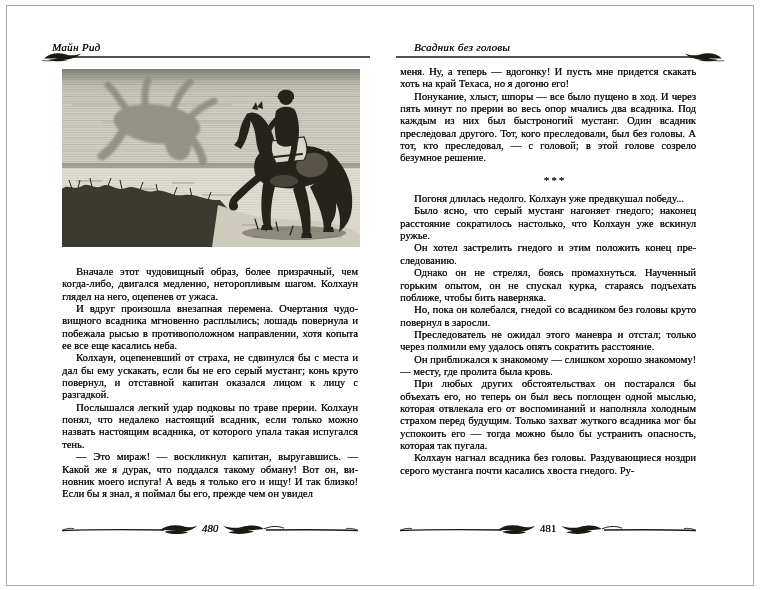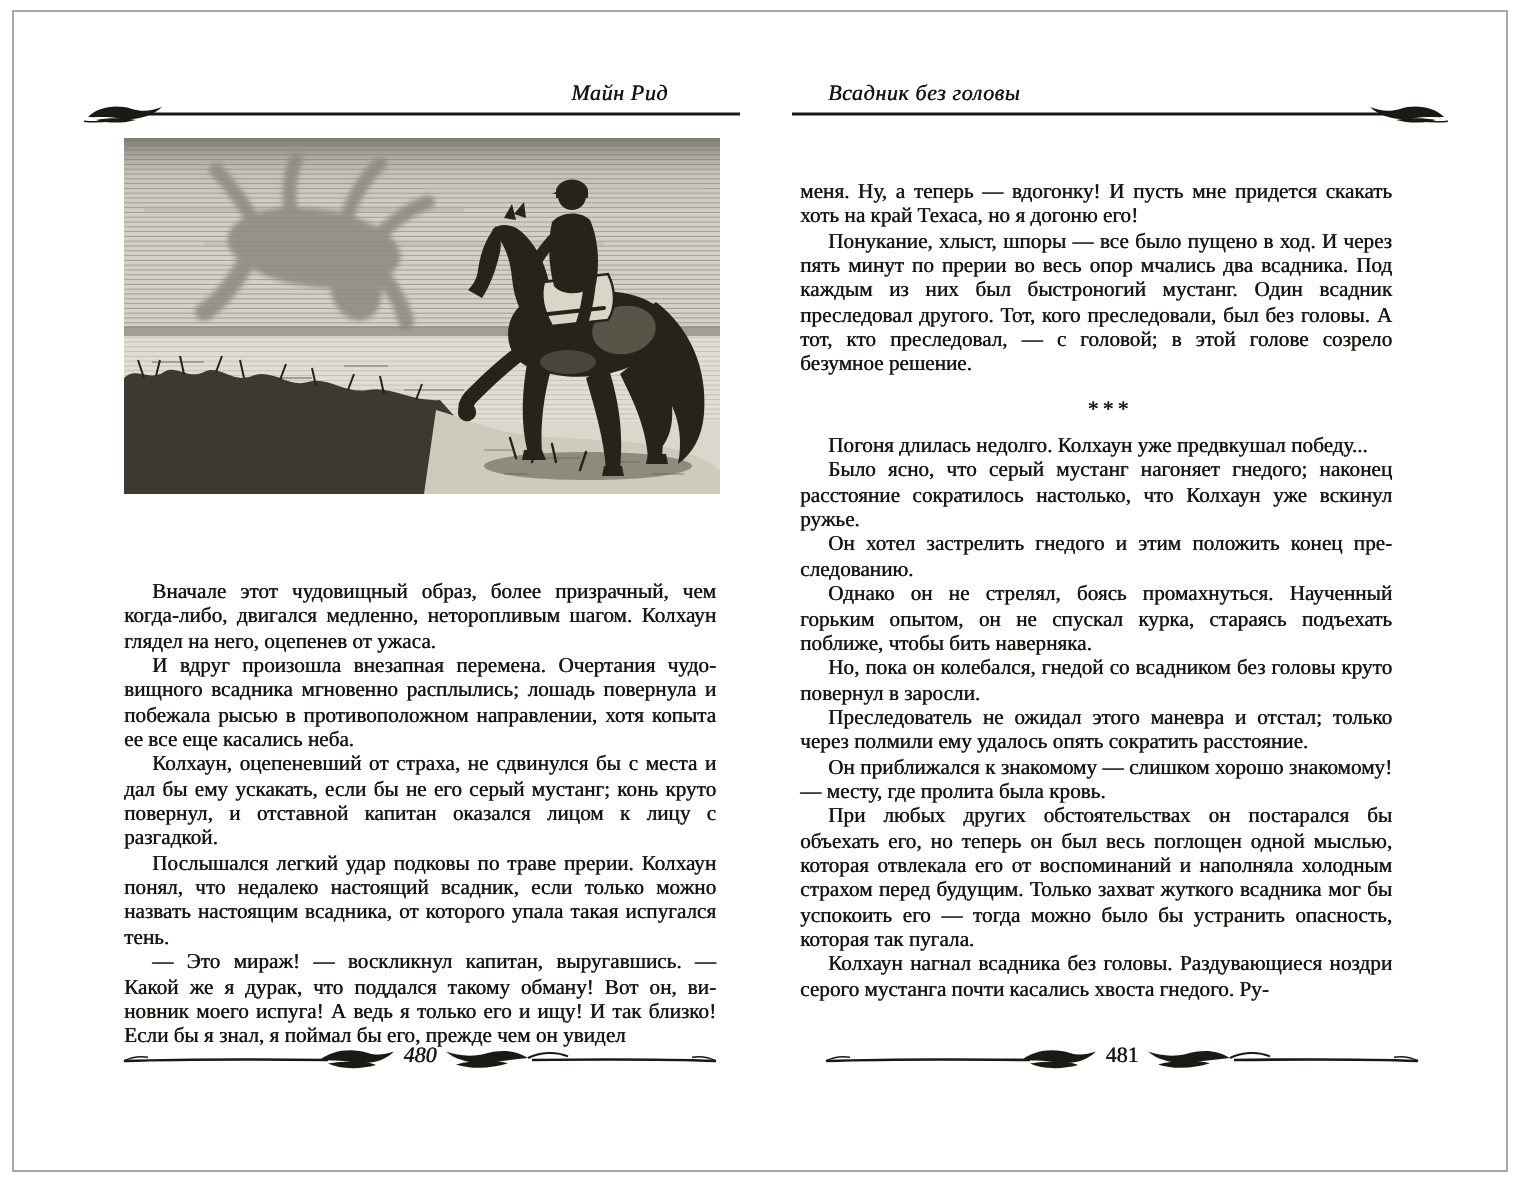--- a/index.html
+++ b/index.html
@@ -12,21 +12,21 @@
 
   
   .running-head{position:absolute;top:41px;font-style:italic;font-size:11px;letter-spacing:.3px;color:#17150f;
     text-shadow:.25px 0 0 currentColor;}
   .head-rule{position:absolute;top:48px;width:332px;height:14px;}
   .head-rule svg{display:block;width:100%;height:100%;}
   .mirror{transform:scaleX(-1);}
 
   
   .text-col{position:absolute;width:296px;font-size:10.6px;line-height:12.35px;text-align:justify;
-    text-shadow:.25px 0 0 currentColor;color:#181611;margin-top:25px;}
+    text-shadow:.25px 0 0 currentColor;color:#181611;}
   .text-col p{margin:0;text-indent:14px;}
   .text-col p.noindent{text-indent:0;}
   .divider{text-align:center;text-indent:0;letter-spacing:2px;margin:9px 0 7px 0 !important;font-size:11px;}
 
   
   .illus{position:absolute;left:62px;top:69px;width:298px;height:178px;}
   .illus svg{display:block;width:100%;height:100%;}
 
   
   .footer{position:absolute;top:521px;width:300px;height:18px;}
@@ -34,21 +34,21 @@
   .pageno{position:absolute;left:0;right:0;top:1px;text-align:center;font-size:11px;color:#17150f;
     text-shadow:.2px 0 0 currentColor;}
   .ink{fill:#1b1913;}
   .ink-line{stroke:#1b1913;fill:none;}
 </style>
 </head>
 <body>
 
 <div class="frame"></div>
 
-<div class="running-head" style="left:62px;width:272px;text-align:right;">Майн Рид</div>
+<div class="running-head" style="left:52px;width:272px;">Майн Рид</div>
 
 <div class="head-rule" style="left:40px;">
   <svg viewBox="0 0 332 14" preserveAspectRatio="none">
     <path class="ink-line" d="M24,9 L330,9" stroke-width="1.4"></path>
     <path class="ink" d="M4,10.5 C9,5.5 18,4 26,6.5 C31,8 36,7.5 41,5.5 C35,11 26,12.5 18,11 C13,10 8,10.8 4,10.5 Z"></path>
     <path class="ink" d="M8,12 C14,13.8 22,13.6 28,12 C23,10.8 13,10.8 8,12 Z"></path>
     <path class="ink-line" d="M2,12.6 C10,13.6 20,12 30,9.6" stroke-width="0.7"></path>
   </svg>
 </div>
 
@@ -178,21 +178,21 @@
   <p>Было ясно, что серый мустанг нагоняет гнедого; наконец расстояние сократилось настолько, что Колхаун уже вски­нул ружье.</p>
   <p>Он хотел застрелить гнедого и этим положить конец пре­следованию.</p>
   <p>Однако он не стрелял, боясь промахнуться. Наученный горьким опытом, он не спускал курка, стараясь подъехать поближе, чтобы бить наверняка.</p>
   <p>Но, пока он колебался, гнедой со всадником без головы круто повернул в заросли.</p>
   <p>Преследователь не ожидал этого маневра и отстал; только через полмили ему удалось опять сократить расстояние.</p>
   <p>Он приближался к знакомому — слишком хорошо знако­мому! — месту, где пролита была кровь.</p>
   <p>При любых других обстоятельствах он постарался бы объехать его, но теперь он был весь поглощен одной мыслью, которая отвлекала его от воспоминаний и наполняла холод­ным страхом перед будущим. Только захват жуткого всадни­ка мог бы успокоить его — тогда можно было бы устранить опасность, которая так пугала.</p>
   <p>Колхаун нагнал всадника без головы. Раздувающиеся ноздри серого мустанга почти касались хвоста гнедого. Ру-</p>
 </div>
 
-<div class="footer" style="left:411px;">
+<div class="footer" style="left:398px;">
   <svg viewBox="0 0 300 18" preserveAspectRatio="none">
     <path class="ink-line" d="M2,9.5 C30,8.6 70,8.6 104,9" stroke-width="1.3"></path>
     <path class="ink-line" d="M2,9.5 C6,7.4 10,7 14,7.6" stroke-width="0.8"></path>
     <path class="ink" d="M100,9 C106,4 116,3 124,5.5 C128,6.8 132,6.5 137,4.8 C132,10 124,11.5 116,10 C110,9 104,9.5 100,9 Z"></path>
     <path class="ink" d="M104,10.8 C110,13.6 120,13.8 128,11.5 C124,9.5 112,9.2 104,10.8 Z"></path>
     <path class="ink" d="M163,4.8 C169,7 176,7.5 182,6 C190,3.5 198,4 204,8 C198,8.6 192,9.2 186,10.2 C178,11.6 168,9.4 163,4.8 Z"></path>
     <path class="ink" d="M168,11.2 C176,13.8 186,13.2 194,10.6 C188,9 176,9.2 168,11.2 Z"></path>
     <path class="ink-line" d="M204,8 C210,5 218,4.6 224,7.2" stroke-width="1"></path>
     <path class="ink-line" d="M206,9 C240,8.6 272,8.6 298,9.5" stroke-width="1.3"></path>
     <path class="ink-line" d="M298,9.5 C294,7.4 290,7 286,7.6" stroke-width="0.8"></path>

